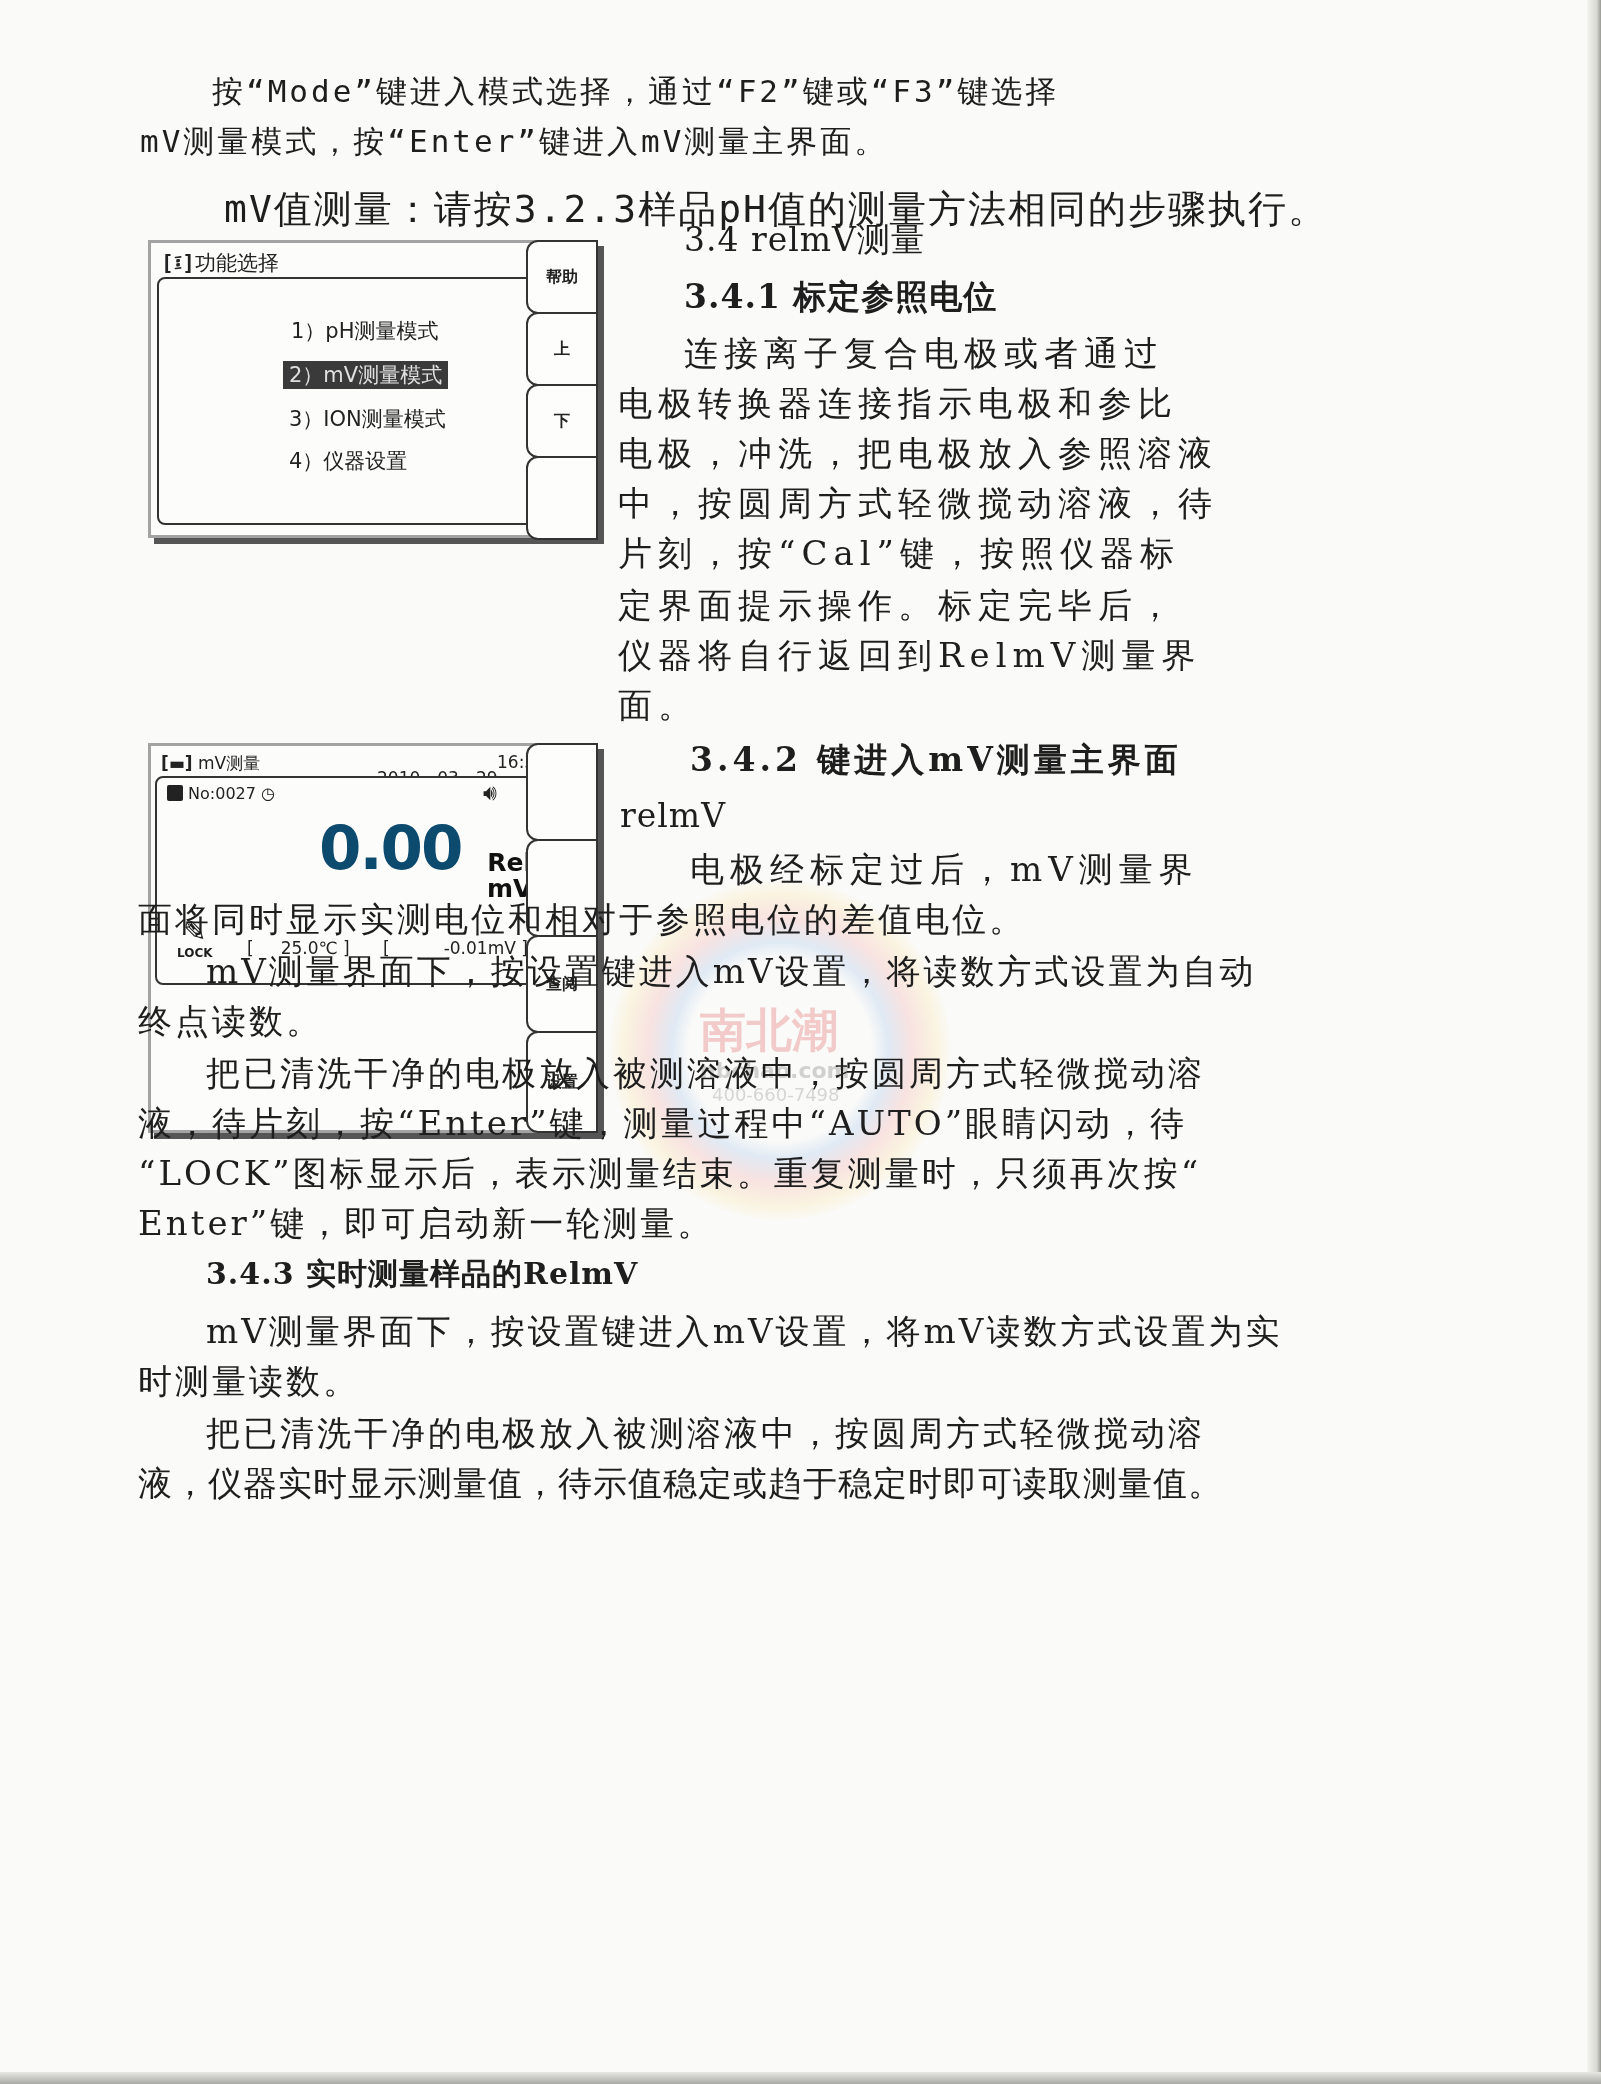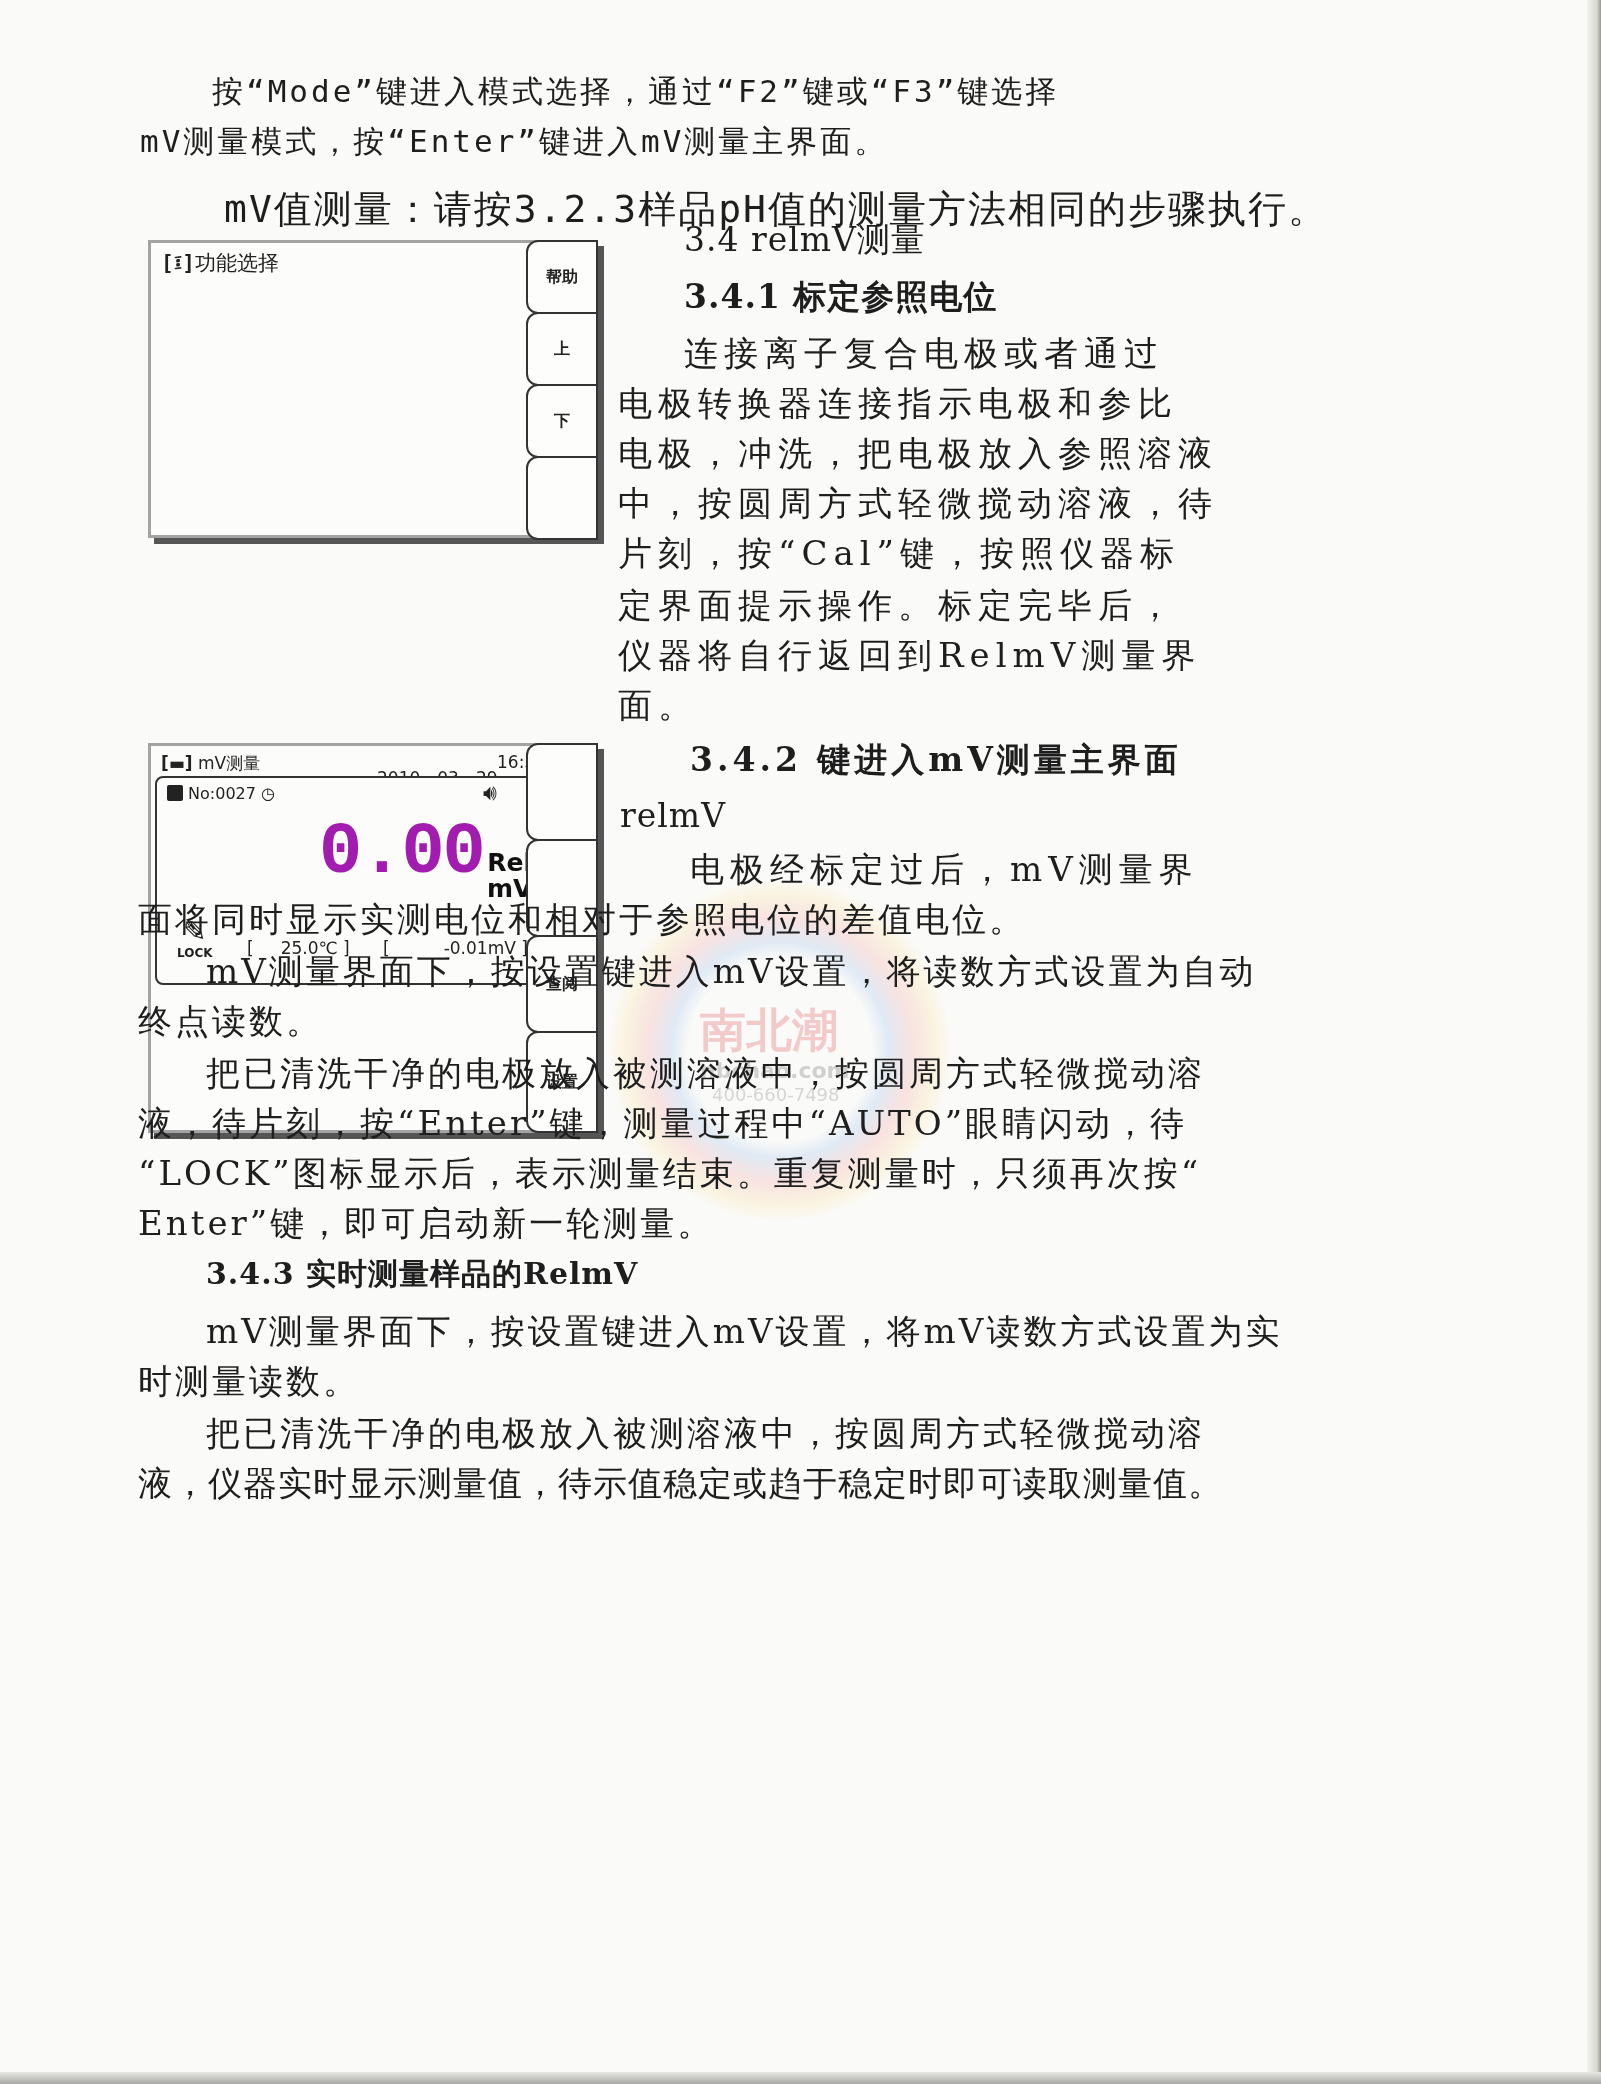--- a/index.html
+++ b/index.html
@@ -23,21 +23,21 @@
       box-shadow:6px 6px 0 #555; font-family:"DejaVu Sans", sans-serif; }
     .screen-title { position:absolute; left:10px; top:6px; font-size:21px; color:#222; }
     .screen-inner { position:absolute; border:2px solid #333; border-radius:8px; background:#fcfcfa; }
     .softkeys { position:absolute; top:-3px; right:-3px; width:72px; bottom:-3px; }
     .softkey { position:absolute; left:0; width:68px; border:2px solid #333; border-radius:12px 0 0 12px;
       background:#fdfdfb; display:flex; align-items:center; justify-content:center;
       font-size:16px; font-weight:bold; color:#222; }
     .menu-item { position:absolute; font-size:21px; color:#222; white-space:nowrap; }
     .menu-item.selected { background:#3a3a3a; color:#e0e0e0; padding:0 6px; }
 
-    .big-value { position:absolute; font-size:72px; font-weight:bold; color:#a21caf; letter-spacing:-2px;font-family:Liberation Mono, monospace; }
+    .big-value { position:absolute; font-size:61px; font-weight:bold; color:#0c4a6e; letter-spacing:-2px; }
     .unit-label { position:absolute; font-size:25px; font-weight:bold; line-height:26px; text-align:center; color:#111; }
     .small { position:absolute; font-size:17px; color:#222; white-space:nowrap; }
 
     .watermark { position:absolute; left:610px; top:880px; width:340px; height:340px; border-radius:50%;
       background:radial-gradient(circle, rgba(255,255,255,0.0) 38%, rgba(120,170,230,0.20) 45%, rgba(240,120,120,0.18) 55%, rgba(250,210,100,0.16) 65%, rgba(255,255,255,0) 72%);
       pointer-events:none; }
     .wm-text { position:absolute; font-family:"DejaVu Serif", serif; color:rgba(220,80,80,0.28); font-size:46px; font-weight:bold; left:700px; top:1000px; }
     .wm-url { position:absolute; color:rgba(130,130,130,0.35); font-size:22px; left:700px; top:1058px; font-family:"DejaVu Sans", sans-serif; font-weight:bold; }
     .wm-phone { position:absolute; color:rgba(130,130,130,0.30); font-size:18px; left:712px; top:1084px; font-family:"DejaVu Sans", sans-serif; }
   </style>
@@ -48,20 +48,26 @@
 <div class="page-edge-bottom"></div>
 
 <div class="para mono" style="left:212px;top:58px;font-size:31px;letter-spacing:3px;">按“Mode”键进入模式选择，通过“F2”键或“F3”键选择</div>
 <div class="para mono" style="left:140px;top:108px;font-size:31px;letter-spacing:3px;">mV测量模式，按“Enter”键进入mV测量主界面。</div>
 <div class="para mono" style="left:224px;top:176px;font-size:38px;letter-spacing:2px;">mV值测量：请按3.2.3样品pH值的测量方法相同的步骤执行。</div>
 
 <div class="screen" style="left:148px;top:240px;width:444px;height:292px;">
   <span class="screen-title">
     <span style="font-family:'DejaVu Sans Mono',monospace;font-weight:bold;">[፤]</span><span>功能选择</span>
   </span>
+  <div class="screen-inner" style="left:6px;top:34px;width:376px;height:244px;">
+    <div class="menu-item" style="left:132px;top:38px;">1）pH测量模式</div>
+    <div class="menu-item selected" style="left:124px;top:82px;">2）mV测量模式</div>
+    <div class="menu-item" style="left:130px;top:126px;">3）ION测量模式</div>
+    <div class="menu-item" style="left:130px;top:168px;">4）仪器设置</div>
+  </div>
   <div class="softkeys">
     <div class="softkey" style="top:0;height:70px;">帮助</div>
     <div class="softkey" style="top:72px;height:70px;">上</div>
     <div class="softkey" style="top:144px;height:70px;">下</div>
     <div class="softkey" style="top:216px;height:80px;"></div>
   </div>
 </div>
 
 <div class="screen" style="left:148px;top:743px;width:444px;height:384px;">
   <span class="screen-title" style="font-size:17px;">

